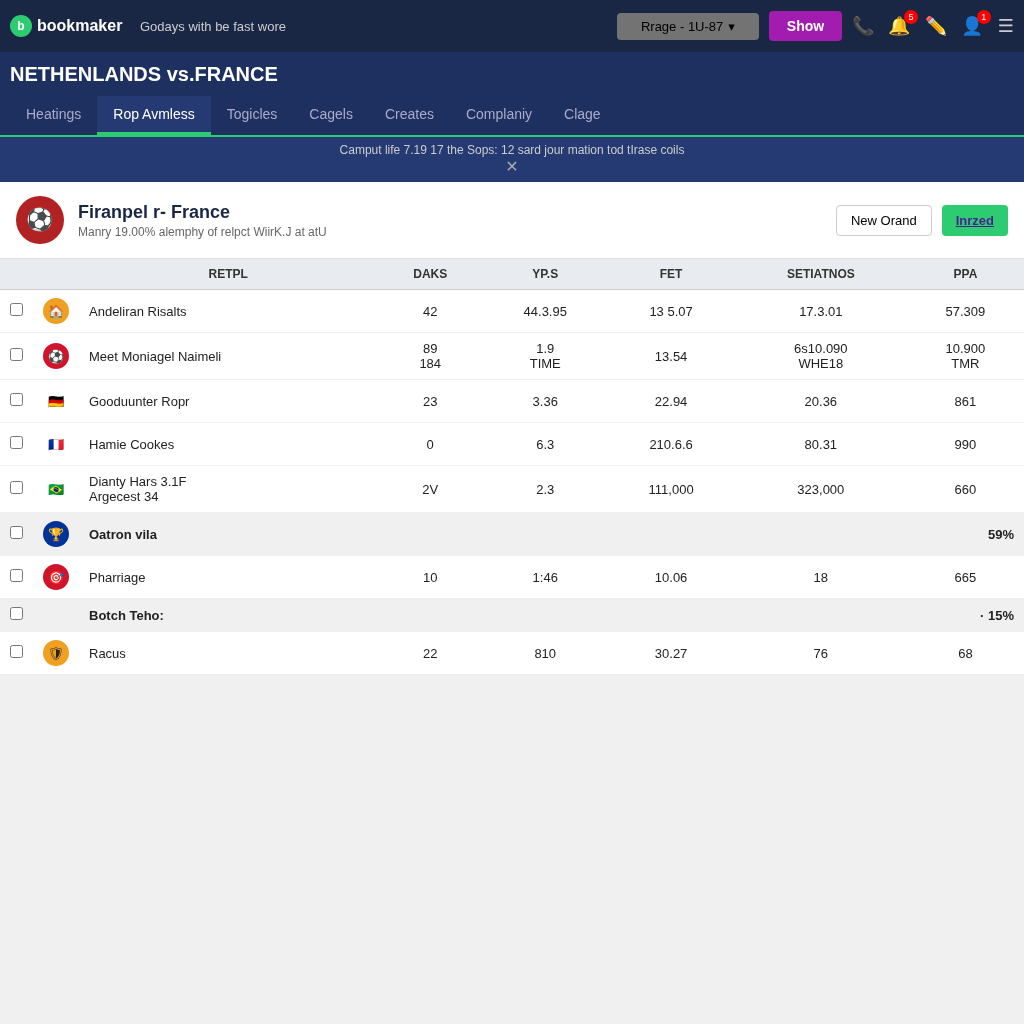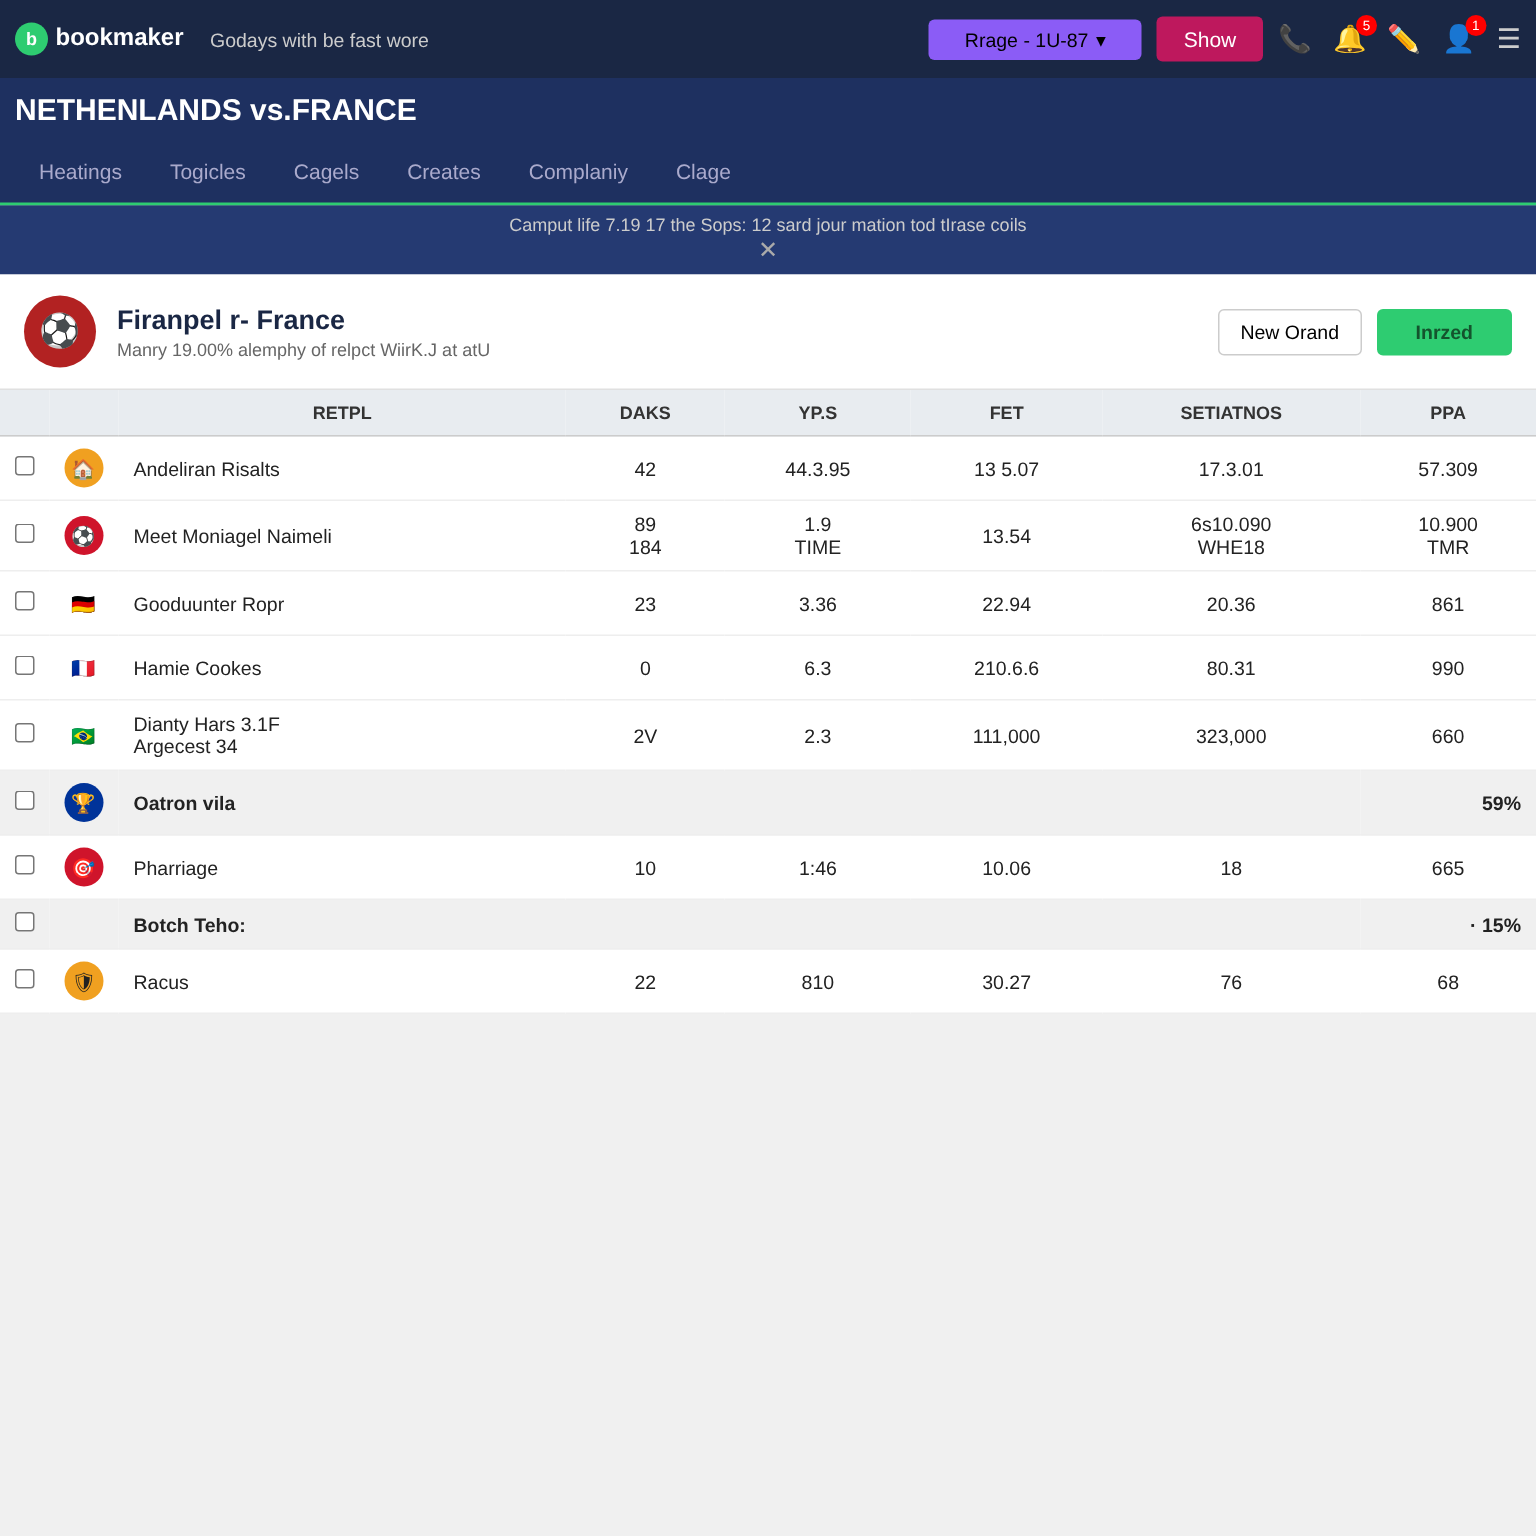--- a/index.html
+++ b/index.html
@@ -36,39 +36,39 @@
       font-weight: bold;
     }
     .top-bar-marquee {
       flex: 1;
       color: #ccc;
       font-size: 13px;
       white-space: nowrap;
       overflow: hidden;
     }
     .top-bar-dropdown {
-      background: #8b5cf6;
+      background: #737373;
       border: none;
       border-radius: 4px;
       padding: 6px 24px;
       font-size: 13px;
       display: flex;
       align-items: center;
       gap: 5px;
       cursor: pointer;
       min-width: 130px;
     }
     .show-btn {
-      background: #be185d;
+      background: #a21caf;
       color: white;
       border: none;
       border-radius: 4px;
       padding: 7px 18px;
       font-size: 14px;
-      font-weight: normal;
+      font-weight: bold;
       cursor: pointer;
     }
     .top-bar-icons {
       display: flex;
       gap: 14px;
       align-items: center;
     }
     .top-bar-icon {
       color: #ccc;
       font-size: 18px;
@@ -213,27 +213,28 @@
     .btn-outline {
       background: white;
       border: 1px solid #ccc;
       border-radius: 4px;
       padding: 7px 14px;
       font-size: 13px;
       cursor: pointer;
     }
     .btn-green {
       background: #2ecc71;
-      color: #14532d;
+      color: #4c1d95;
       border: none;
       border-radius: 4px;
-      padding: 7px 26px;
-      font-size: 13px;
-      font-weight: bold;
-      cursor: pointer;
+      padding: 7px 14px;
+      font-size: 13px;
+      font-weight: bold;
+      cursor: pointer;
+      text-decoration: underline;
     }
 
     
     .data-table {
       width: 100%;
       border-collapse: collapse;
     }
     .data-table th {
       background: #e8ecf0;
       color: #333;
@@ -308,20 +309,21 @@
     <span class="top-bar-icon">☰</span>
   </div>
 </div>
 
 <div class="secondary-nav">
   <span class="match-title">NETHENLANDS vs.FRANCE</span>
 </div>
 
 <div class="tab-nav">
   <div class="tab-item">Heatings</div>
+  <div class="tab-item active">Rop Avmless</div>
   <div class="tab-item">Togicles</div>
   <div class="tab-item">Cagels</div>
   <div class="tab-item">Creates</div>
   <div class="tab-item">Complaniy</div>
   <div class="tab-item">Clage</div>
 </div>
 
 <div class="notice-bar">
   <span>Camput life 7.19 17 the Sops: 12 sard jour mation tod tIrase coils</span>
   <span class="notice-close">✕</span>

